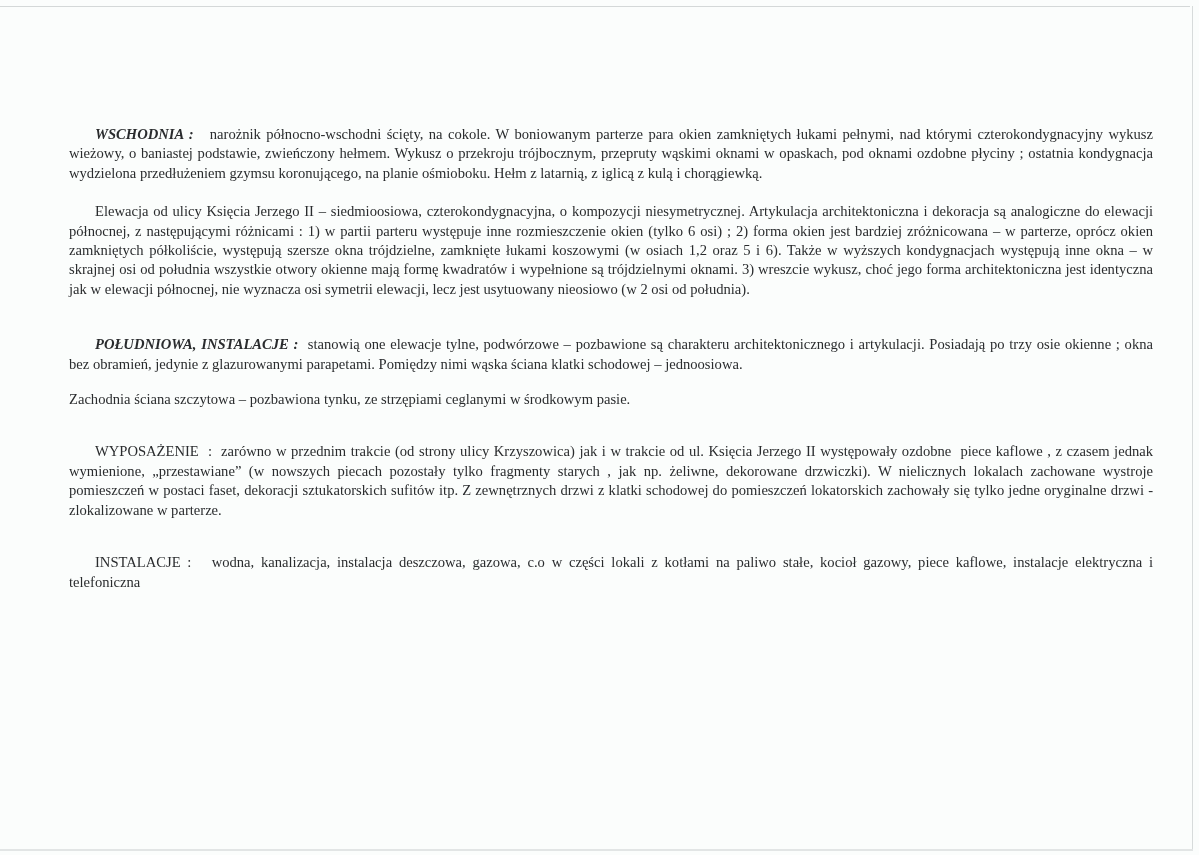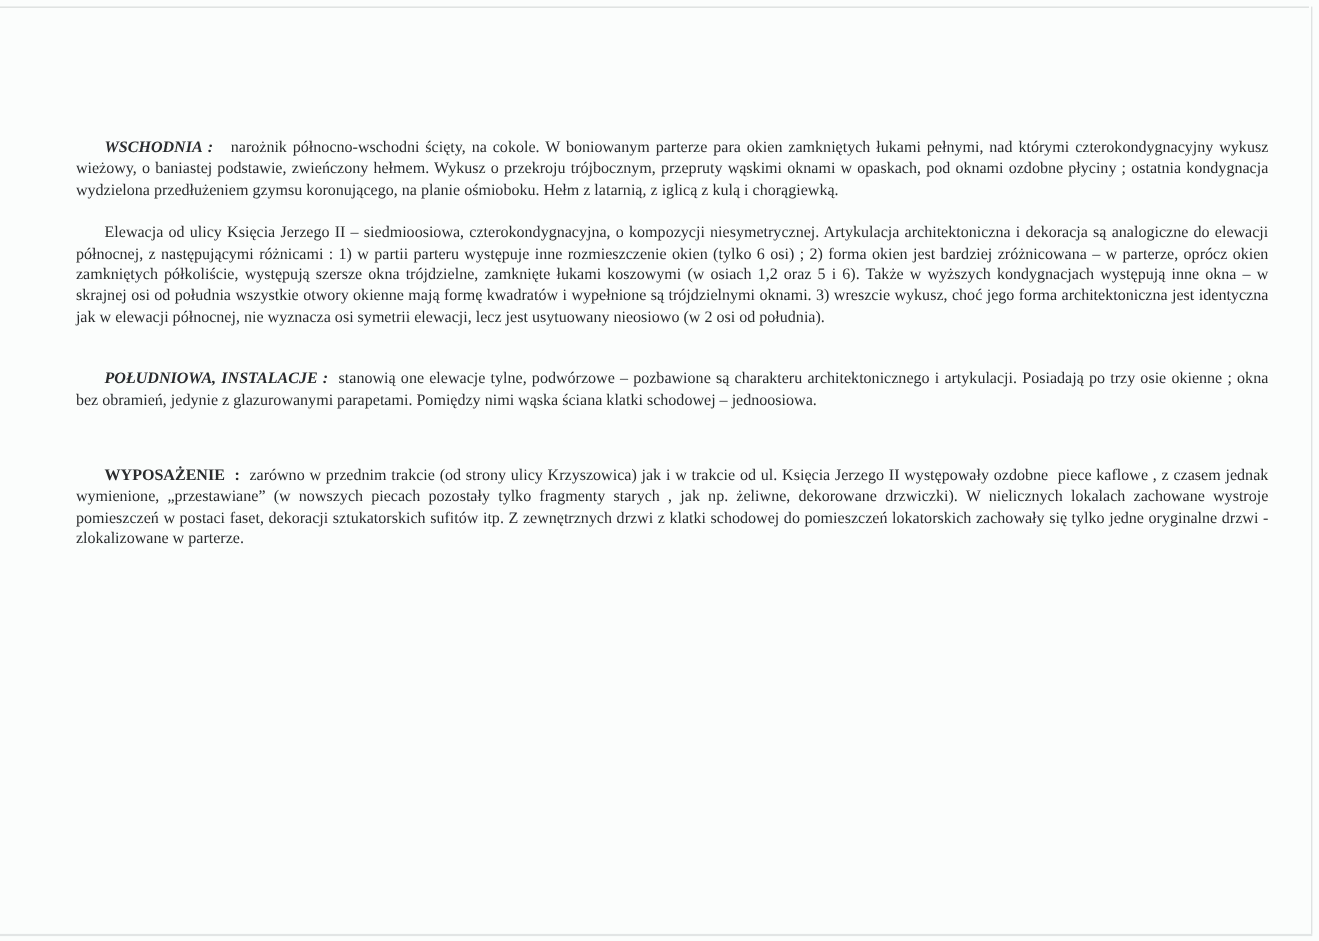--- a/index.html
+++ b/index.html
@@ -23,21 +23,21 @@
     background: #e2e5e5;
   }
   .doc {
     position: absolute; left: 69px; top: 125px; width: 1084px;
     font-size: 14.6px; line-height: 19.4px;
     text-align: justify;
   }
   .para { margin: 0; text-indent: 26px; }
   .para.noindent { text-indent: 0; }
   .h-ital { font-weight: bold; font-style: italic; }
-  .h-bold { font-weight: bold; }
+  .h-bold { font-weight: normal; }
   .gap-1 { height: 19px; }
   .gap-2 { height: 36px; }
   .gap-3 { height: 33px; }
 </style>
 </head>
 <body>
 
 <div class="page-edge-top"></div>
 <div class="page-edge-right"></div>
 <div class="page-edge-bottom"></div>
@@ -49,21 +49,23 @@
   <div class="gap-1"></div>
 
   <p class="para"><span>Elewacja od ulicy Księcia Jerzego II – siedmioosiowa, czterokondygnacyjna, o kompozycji niesymetrycznej. Artykulacja architektoniczna i dekoracja są analogiczne do elewacji północnej, z następującymi różnicami :  1) w partii parteru występuje inne rozmieszczenie okien (tylko 6 osi) ;  2)  forma okien jest bardziej zróżnicowana – w parterze, oprócz okien zamkniętych półkoliście, występują szersze okna trójdzielne, zamknięte łukami koszowymi (w osiach 1,2 oraz 5 i 6). Także w wyższych kondygnacjach występują inne okna – w skrajnej osi od południa wszystkie otwory okienne mają formę kwadratów i wypełnione są trójdzielnymi oknami. 3) wreszcie wykusz, choć jego forma architektoniczna jest identyczna jak w elewacji północnej, nie wyznacza osi symetrii elewacji, lecz jest usytuowany nieosiowo (w 2 osi od południa).</span></p>
 
   <div class="gap-2"></div>
 
   <p class="para" style="white-space: pre-wrap;"><span class="h-ital">POŁUDNIOWA, INSTALACJE :</span><span>  stanowią one elewacje tylne, podwórzowe – pozbawione są charakteru architektonicznego i artykulacji. Posiadają po trzy osie okienne ; okna bez obramień, jedynie z glazurowanymi parapetami. Pomiędzy nimi wąska ściana klatki schodowej – jednoosiowa.</span></p>
 
   <div class="gap-1" style="height:16px"></div>
 
+  <p class="para noindent"><span>Zachodnia ściana szczytowa – pozbawiona tynku, ze strzępiami ceglanymi w środkowym pasie.</span></p>
 
   <div class="gap-3"></div>
 
   <p class="para" style="white-space: pre-wrap;"><span class="h-bold">WYPOSAŻENIE  :</span><span>  zarówno w przednim trakcie (od strony ulicy Krzyszowica) jak i w trakcie od ul. Księcia Jerzego II występowały ozdobne  piece kaflowe , z czasem jednak wymienione, „przestawiane” (w nowszych piecach pozostały tylko fragmenty starych , jak np. żeliwne, dekorowane drzwiczki). W nielicznych lokalach zachowane wystroje pomieszczeń w postaci faset, dekoracji sztukatorskich sufitów itp. Z zewnętrznych drzwi z klatki schodowej do pomieszczeń lokatorskich zachowały się tylko jedne oryginalne drzwi - zlokalizowane w parterze.</span></p>
 
   <div class="gap-3"></div>
 
+  <p class="para" style="white-space: pre-wrap;"><span class="h-bold">INSTALACJE :</span><span>   wodna, kanalizacja, instalacja deszczowa, gazowa, c.o w części lokali z kotłami na paliwo stałe, kocioł gazowy, piece kaflowe, instalacje elektryczna i telefoniczna</span></p>
 
 </div>
 
 </body></html>

